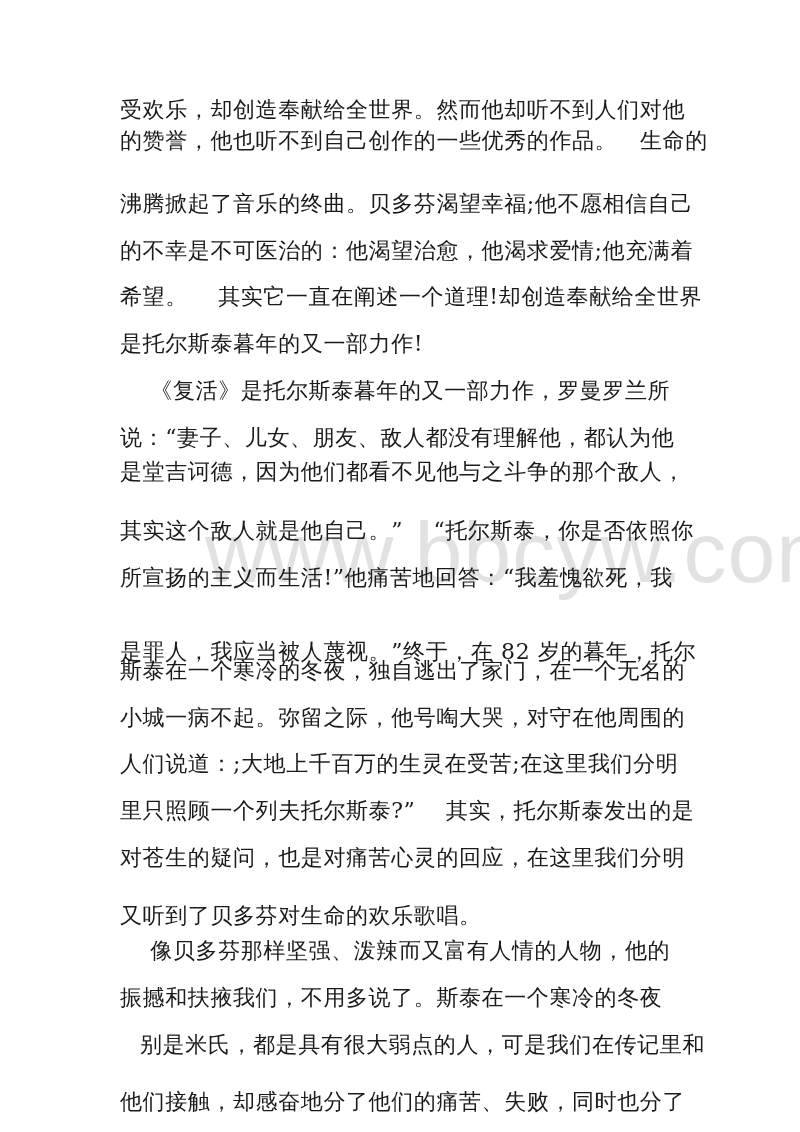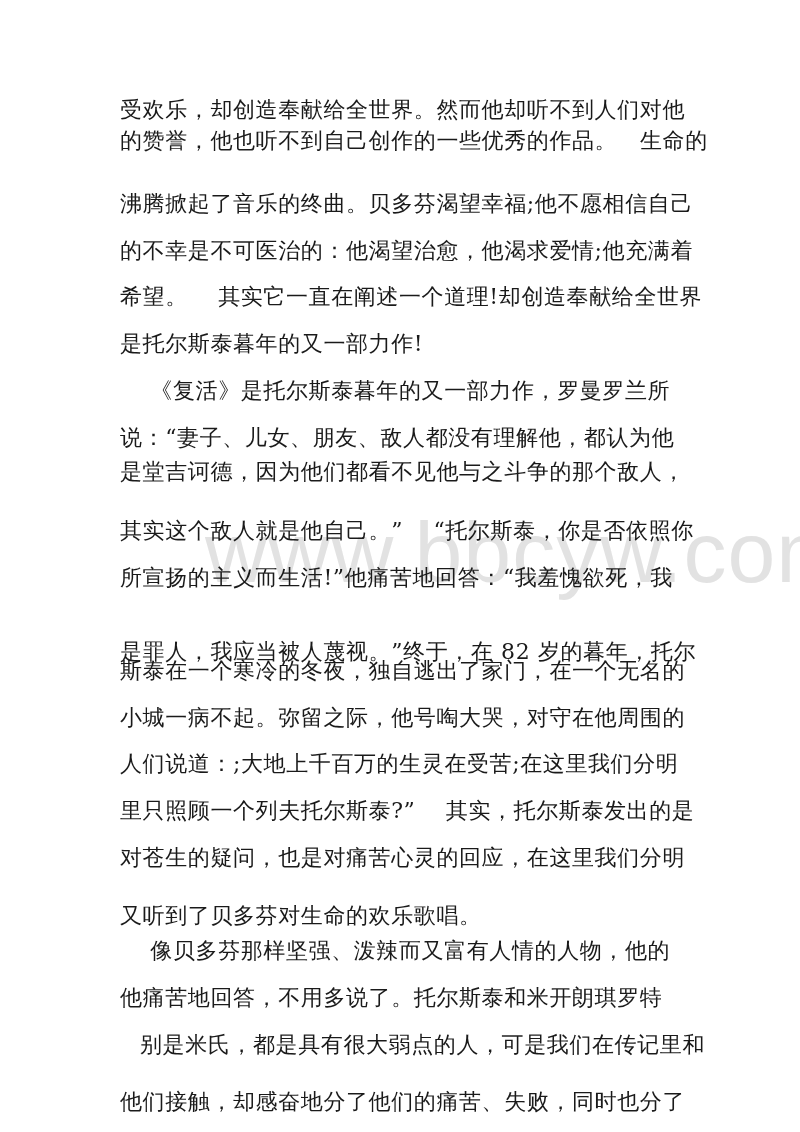--- a/index.html
+++ b/index.html
@@ -47,17 +47,17 @@
       <div class="line" style="top: 519px;">其实这个敌人就是他自己。”    “托尔斯泰，你是否依照你</div>
       <div class="line" style="top: 566px;">所宣扬的主义而生活!”他痛苦地回答：“我羞愧欲死，我</div>
       <div class="line" style="top: 640px;">是罪人，我应当被人蔑视。”终于，在 82 岁的暮年，托尔</div>
       <div class="line" style="top: 659px;">斯泰在一个寒冷的冬夜，独自逃出了家门，在一个无名的</div>
       <div class="line" style="top: 706px;">小城一病不起。弥留之际，他号啕大哭，对守在他周围的</div>
       <div class="line" style="top: 752px;">人们说道：;大地上千百万的生灵在受苦;在这里我们分明</div>
       <div class="line" style="top: 799px;">里只照顾一个列夫托尔斯泰?”    其实，托尔斯泰发出的是</div>
       <div class="line" style="top: 846px;">对苍生的疑问，也是对痛苦心灵的回应，在这里我们分明</div>
       <div class="line" style="top: 892px; margin-top: 12px;">又听到了贝多芬对生命的欢乐歌唱。</div>
       <div class="line" style="top: 939px;">    像贝多芬那样坚强、泼辣而又富有人情的人物，他的</div>
-      <div class="line" style="top: 986px;">他痛苦地回答，不用多说了。托尔斯泰和米开朗琪罗特</div>
+      <div class="line" style="top: 986px;">振撼和扶掖我们，不用多说了。斯泰在一个寒冷的冬夜</div>
       <div class="line" style="top: 1033px; margin-left: 20px;">别是米氏，都是具有很大弱点的人，可是我们在传记里和</div>
       <div class="line" style="top: 1090px;">他们接触，却感奋地分了他们的痛苦、失败，同时也分了</div>
     </div>
 </div>
 
 </body></html>

